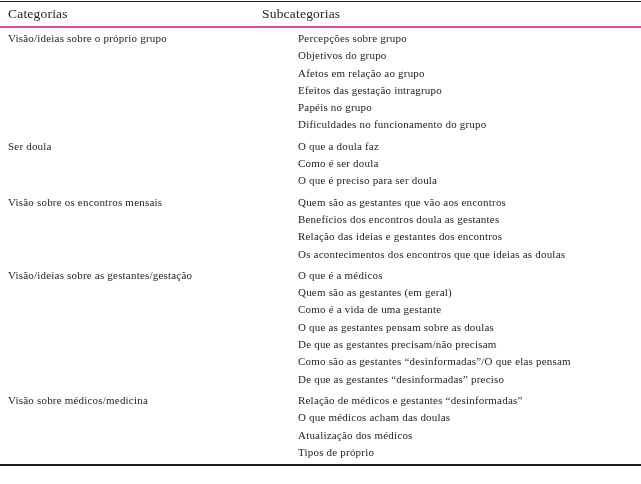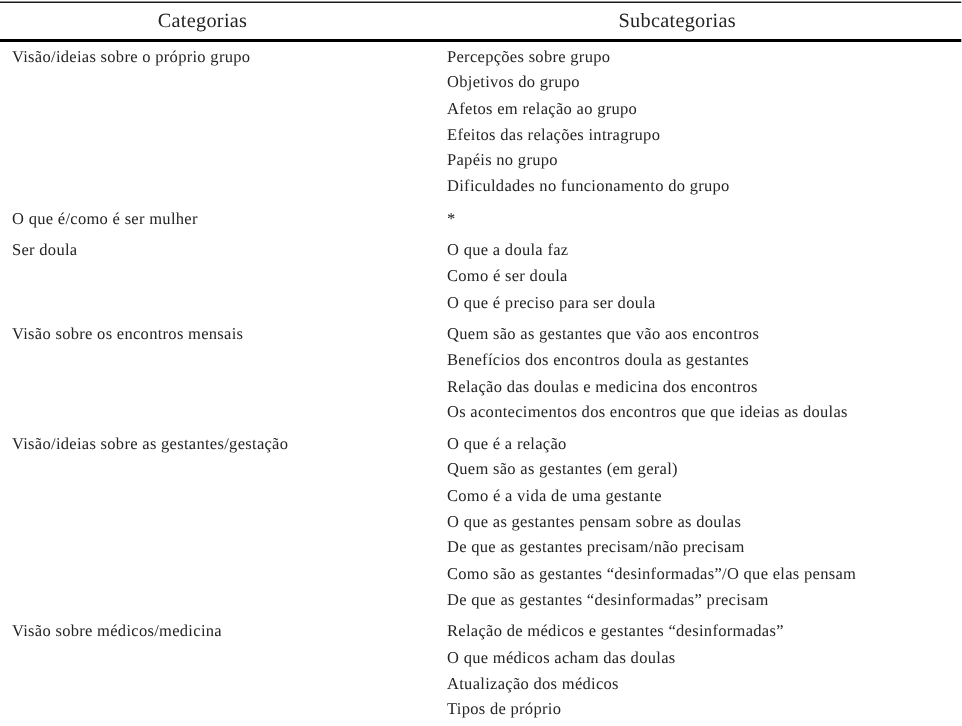--- a/index.html
+++ b/index.html
@@ -20,27 +20,27 @@
   table.paper-table {
     width: 641px;
     border-collapse: collapse;
     table-layout: fixed;
   }
   table.paper-table col.col-categories { width: 262px; }
   table.paper-table col.col-subcategories { width: 379px; }
 
   thead th {
     font-weight: normal;
-    text-align: center;
+    text-align: left;
     vertical-align: top;
     font-size: 13.5px;
     line-height: 17px;
     padding: 3px 0 4px 0;
     border-top: 1px solid #1d1d1d;
-    border-bottom: 2px solid #000000;
+    border-bottom: 2px solid #ec4899;
     letter-spacing: 0.2px;
   }
   thead th.cat-head { padding-left: 8px; }
 
   tbody td {
     font-weight: normal;
     text-align: left;
     vertical-align: top;
     font-size: 11px;
     line-height: 17.3px;
@@ -73,62 +73,56 @@
         <th>Subcategorias</th>
       </tr>
     </thead>
     <tbody id="table-body">
   <tr class="group-row">
     <td class="cat-cell">Visão/ideias sobre o próprio grupo</td>
     <td class="sub-cell">
             <div class="sub-line">Percepções sobre grupo</div>
             <div class="sub-line">Objetivos do grupo</div>
             <div class="sub-line">Afetos em relação ao grupo</div>
-            <div class="sub-line">Efeitos das relações intragrupo</div>
+            <div class="sub-line">Efeitos das gestação intragrupo</div>
             <div class="sub-line">Papéis no grupo</div>
             <div class="sub-line">Dificuldades no funcionamento do grupo</div>
           </td>
   </tr>
 
-  <tr class="group-row">
-    <td class="cat-cell">O que é/como é ser mulher</td>
-    <td class="sub-cell">
-            <div class="sub-line">*</div>
-          </td>
-  </tr>
 
   <tr class="group-row">
     <td class="cat-cell">Ser doula</td>
     <td class="sub-cell">
             <div class="sub-line">O que a doula faz</div>
             <div class="sub-line">Como é ser doula</div>
             <div class="sub-line">O que é preciso para ser doula</div>
           </td>
   </tr>
 
   <tr class="group-row">
     <td class="cat-cell">Visão sobre os encontros mensais</td>
     <td class="sub-cell">
             <div class="sub-line">Quem são as gestantes que vão aos encontros</div>
             <div class="sub-line">Benefícios dos encontros doula as gestantes</div>
-            <div class="sub-line">Relação das doulas e medicina dos encontros</div>
+            <div class="sub-line">Relação das ideias e gestantes dos encontros</div>
             <div class="sub-line">Os acontecimentos dos encontros que que ideias as doulas</div>
           </td>
   </tr>
 
   <tr class="group-row">
     <td class="cat-cell">Visão/ideias sobre as gestantes/gestação</td>
     <td class="sub-cell">
-            <div class="sub-line">O que é a relação</div>
+            <div class="sub-line">O que é a médicos</div>
             <div class="sub-line">Quem são as gestantes (em geral)</div>
             <div class="sub-line">Como é a vida de uma gestante</div>
             <div class="sub-line">O que as gestantes pensam sobre as doulas</div>
             <div class="sub-line">De que as gestantes precisam/não precisam</div>
             <div class="sub-line">Como são as gestantes “desinformadas”/O que elas pensam</div>
-            <div class="sub-line">De que as gestantes “desinformadas” precisam</div>
+            <div class="sub-line">De que as gestantes “desinformadas” preciso</div>
           </td>
   </tr>
 
   <tr class="group-row">
     <td class="cat-cell">Visão sobre médicos/medicina</td>
     <td class="sub-cell">
             <div class="sub-line">Relação de médicos e gestantes “desinformadas”</div>
             <div class="sub-line">O que médicos acham das doulas</div>
             <div class="sub-line">Atualização dos médicos</div>
             <div class="sub-line">Tipos de próprio</div>

